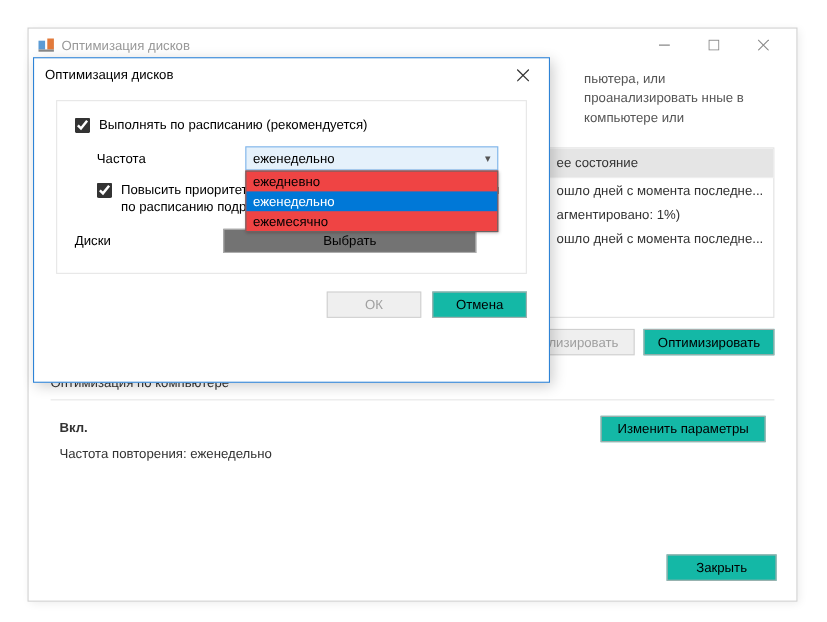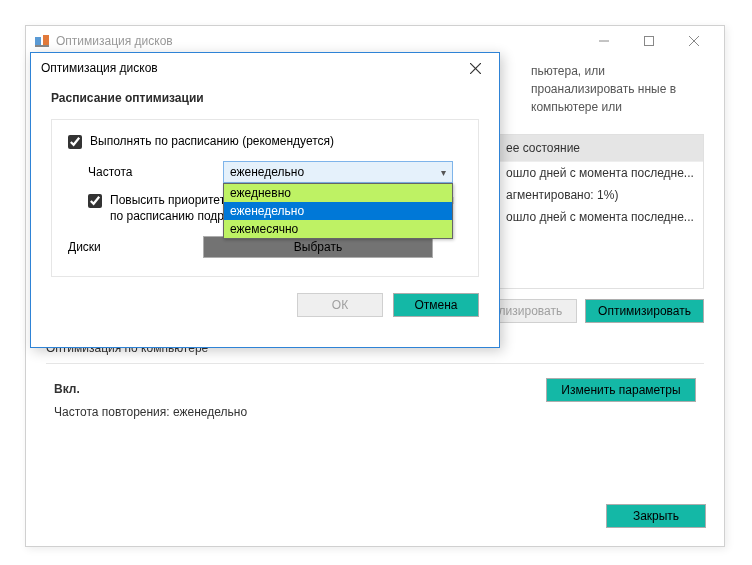--- a/index.html
+++ b/index.html
@@ -190,21 +190,21 @@
     }
     .combo-head .chev {
       font-size: 10px;
       color: #555;
     }
     .combo-list {
       position: absolute;
       left: 0; top: 22px;
       width: 100%;
       border: 1px solid #666;
-      background: #bef264;
+      background: #ef4444;
       z-index: 20;
       box-shadow: 1px 1px 3px rgba(0,0,0,0.25);
     }
     .combo-item {
       padding: 2px 6px;
       height: 18px;
       line-height: 14px;
     }
     .combo-item.sel {
       background: #0078d7;
@@ -300,21 +300,20 @@
   <div class="modal-titlebar">
     <span>Оптимизация дисков</span>
     <div class="modal-close">
       <svg width="11" height="11">
           <line x1="0" y1="0" x2="11" y2="11" stroke="#333" stroke-width="1.2"></line>
           <line x1="11" y1="0" x2="0" y2="11" stroke="#333" stroke-width="1.2"></line>
         </svg>
     </div>
   </div>
   <div class="modal-body">
-    <div class="section-title">Расписание оптимизации</div>
     <div class="frame">
       <div class="check-row">
         <input type="checkbox" checked="" style="">
         <span>Выполнять по расписанию (рекомендуется)</span>
       </div>
       <div class="field-row" style="padding-left:20px">
         <div class="field-label">Частота</div>
         <div class="combo">
           <div class="combo-head">
             <span>еженедельно</span>

